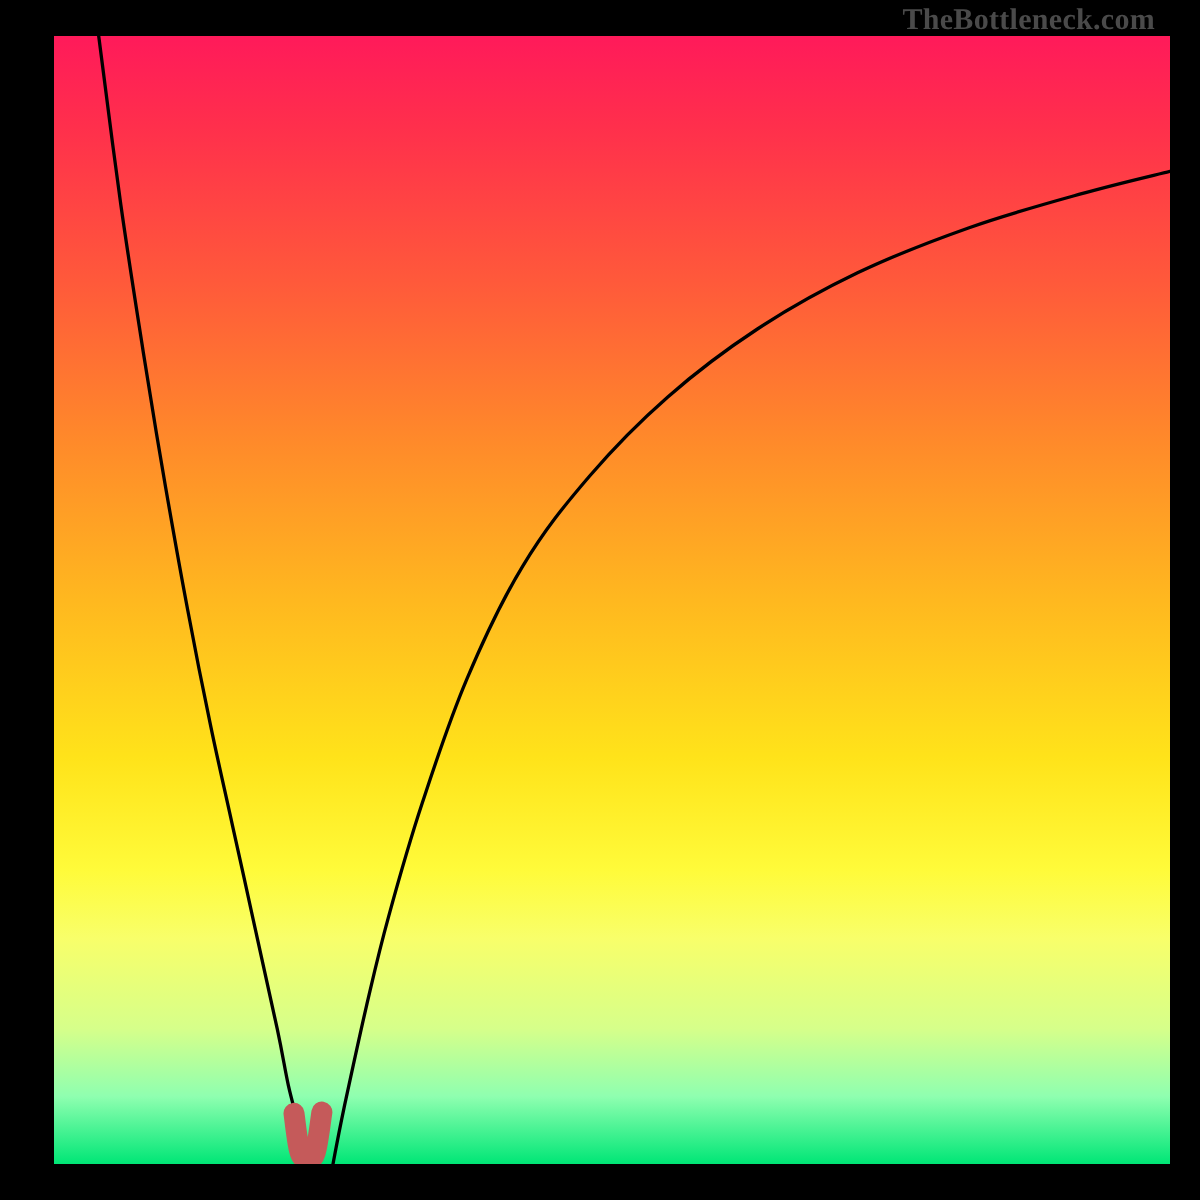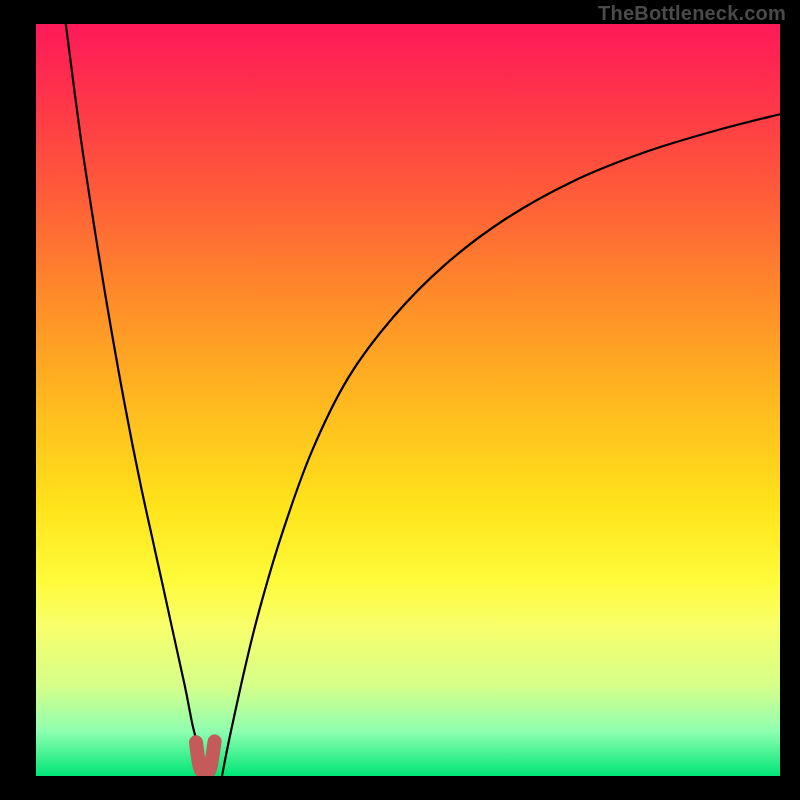--- a/index.html
+++ b/index.html
@@ -32,22 +32,22 @@
       #fffb3a 74%,
       #f8ff6a 80%,
       #d6ff8a 88%,
       #8fffb0 94%,
       #00e676 100%
     );
   }
   .watermark {
     position: absolute;
     top: 2px;
-    right: 14px;
-    font-family: Liberation Sans, sans-serif;
+    right: 30px;
+    font-family: Liberation Serif, serif;
     font-size: 20px;
     font-weight: 600;
     color: #4a4a4a;
     letter-spacing: 0.2px;
     user-select: none;
   }
   svg.curves {
     position: absolute;
     left: 0; top: 0; width: 100%; height: 100%;
     overflow: visible;

